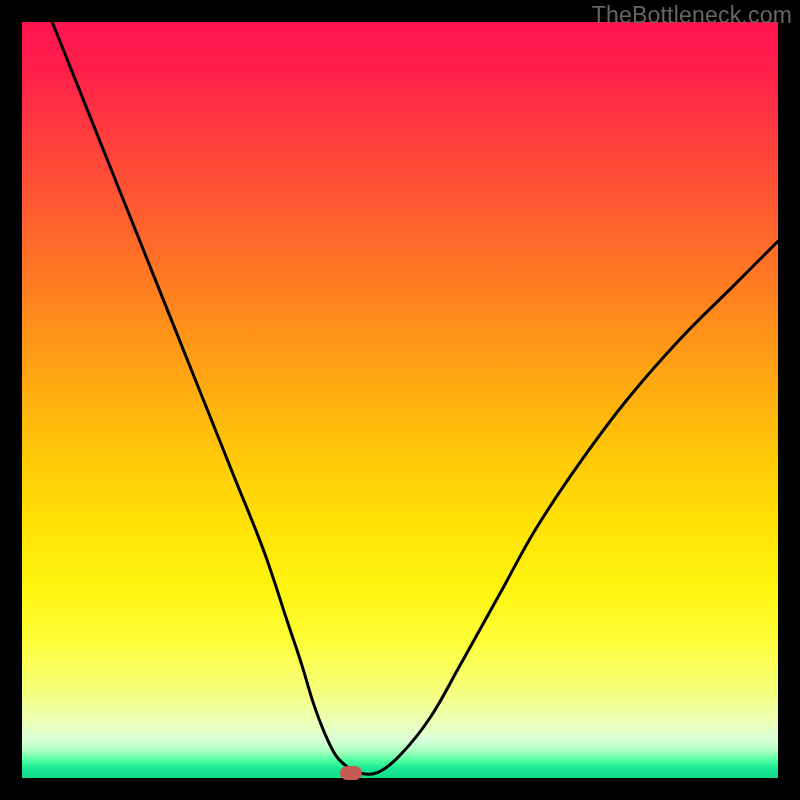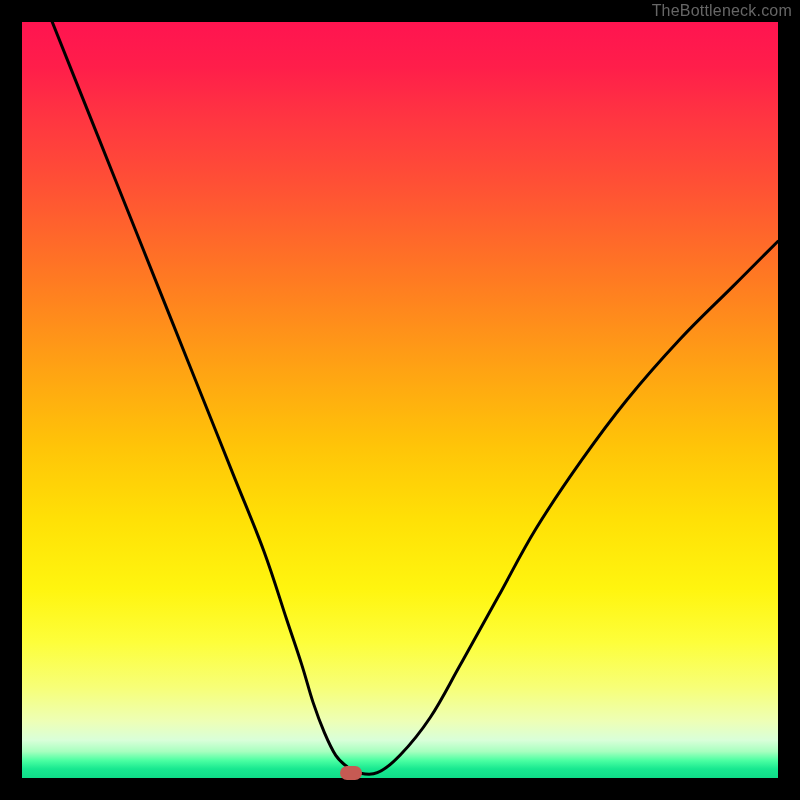--- a/index.html
+++ b/index.html
@@ -43,21 +43,21 @@
       #4affa2 97.7%,
       #18e890 98.8%,
       #0fdc88 100%
     );
   }
   .watermark {
     position: absolute;
     top: 2px;
     right: 8px;
     color: #666;
-    font-size: 16px;
+    font-size: 23px;
     font-weight: 400;
     letter-spacing: 0.2px;
   }
   svg.curve {
     position: absolute;
     left: 22px;
     top: 22px;
     width: 756px;
     height: 756px;
   }

